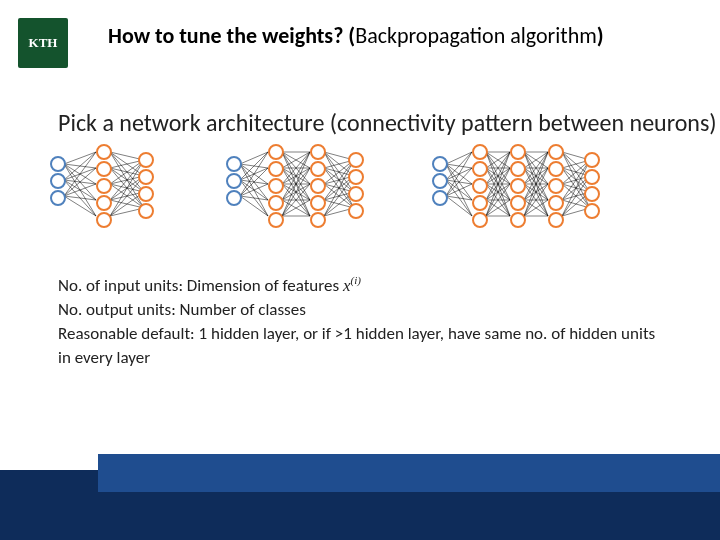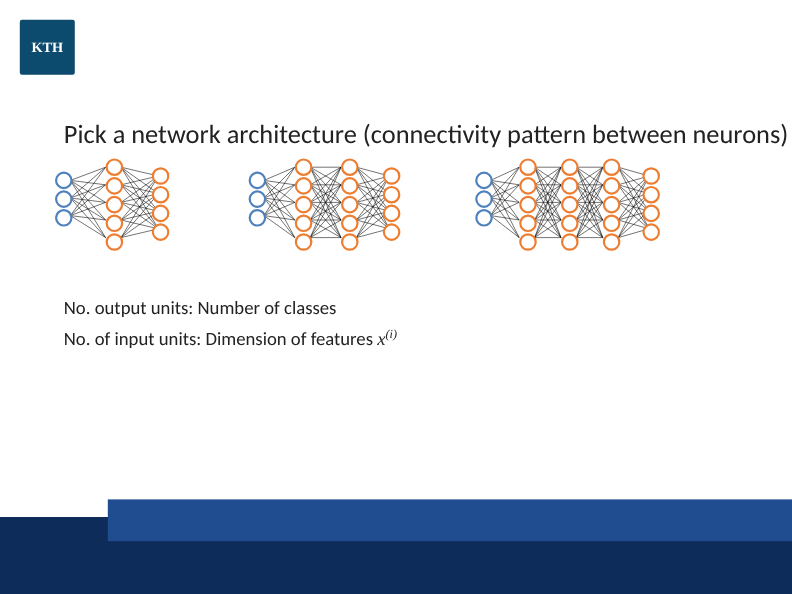--- a/index.html
+++ b/index.html
@@ -1,17 +1,17 @@
 <!DOCTYPE html>
 <html><head>
 <meta charset="utf-8">
 <style>
   html,body{margin:0;padding:0;width:720px;height:540px;background:#fff;font-family:Calibri,Arial,sans-serif;overflow:hidden;}
   .slide{position:relative;width:720px;height:540px;}
-  .logo{position:absolute;left:18px;top:18px;width:50px;height:50px;background:#0c4a6e;border-radius:2px;display:flex;align-items:center;justify-content:center;color:#fff;font-size:13px;font-weight:bold;font-family:Georgia,serif;}
+  .logo{position:absolute;left:18px;top:18px;width:50px;height:50px;background:#14532d;border-radius:2px;display:flex;align-items:center;justify-content:center;color:#fff;font-size:13px;font-weight:bold;font-family:Georgia,serif;}
   .title{position:absolute;left:108px;top:22px;font-size:22px;color:#000;}
   .title .b{font-weight:bold;}
   .body{position:absolute;left:58px;top:108px;font-size:24px;color:#222;}
   .diagrams{position:absolute;left:50px;top:144px;display:flex;gap:56px;}
   .net{display:flex;align-items:center;gap:8px;position:relative;}
   .col{display:flex;flex-direction:column;gap:1px;}
   .node{width:12px;height:12px;border:2px solid;border-radius:50%;background:#fff;}
   .blue{border-color:#4f81bd;}
   .orange{border-color:#ed7d31;}
   .edges{position:absolute;top:0;left:0;pointer-events:none;}
@@ -24,20 +24,23 @@
 </style>
 </head>
 <body>
 
 <div class="slide">
 
   <div class="logo">
     <span>KTH</span>
   </div>
 
+  <div class="title">
+    <span class="b">How to tune the weights? (</span><span>Backpropagation algorithm</span><span class="b">)</span>
+  </div>
 
   <div class="body">Pick a network architecture (connectivity pattern between neurons)</div>
 
   <div class="diagrams">
 
     <div class="net" style="width:120px;height:80px;">
       <svg class="edges" width="120" height="80">
         <g>
           <line x1="14" y1="20" x2="46" y2="8"></line>
             <line x1="14" y1="20" x2="46" y2="24"></line>
@@ -308,22 +311,23 @@
         <div class="node orange"></div>
           <div class="node orange"></div>
           <div class="node orange"></div>
           <div class="node orange"></div>
       </div>
     </div>
 
   </div>
 
   <div class="rules">
-    <div>No. output units: Number of classes</div>
     <div>
       <span>No. of input units: Dimension of features</span>
       <span class="math"><span>x</span><sup>(i)</sup></span>
     </div>
+    <div>No. output units: Number of classes</div>
+    <div style="max-width:600px;">Reasonable default: 1 hidden layer, or if &gt;1 hidden layer, have same no. of hidden units in every layer</div>
   </div>
 
   <div class="footer-dark"></div>
   <div class="footer-mid"></div>
 </div>
 
 </body></html>

